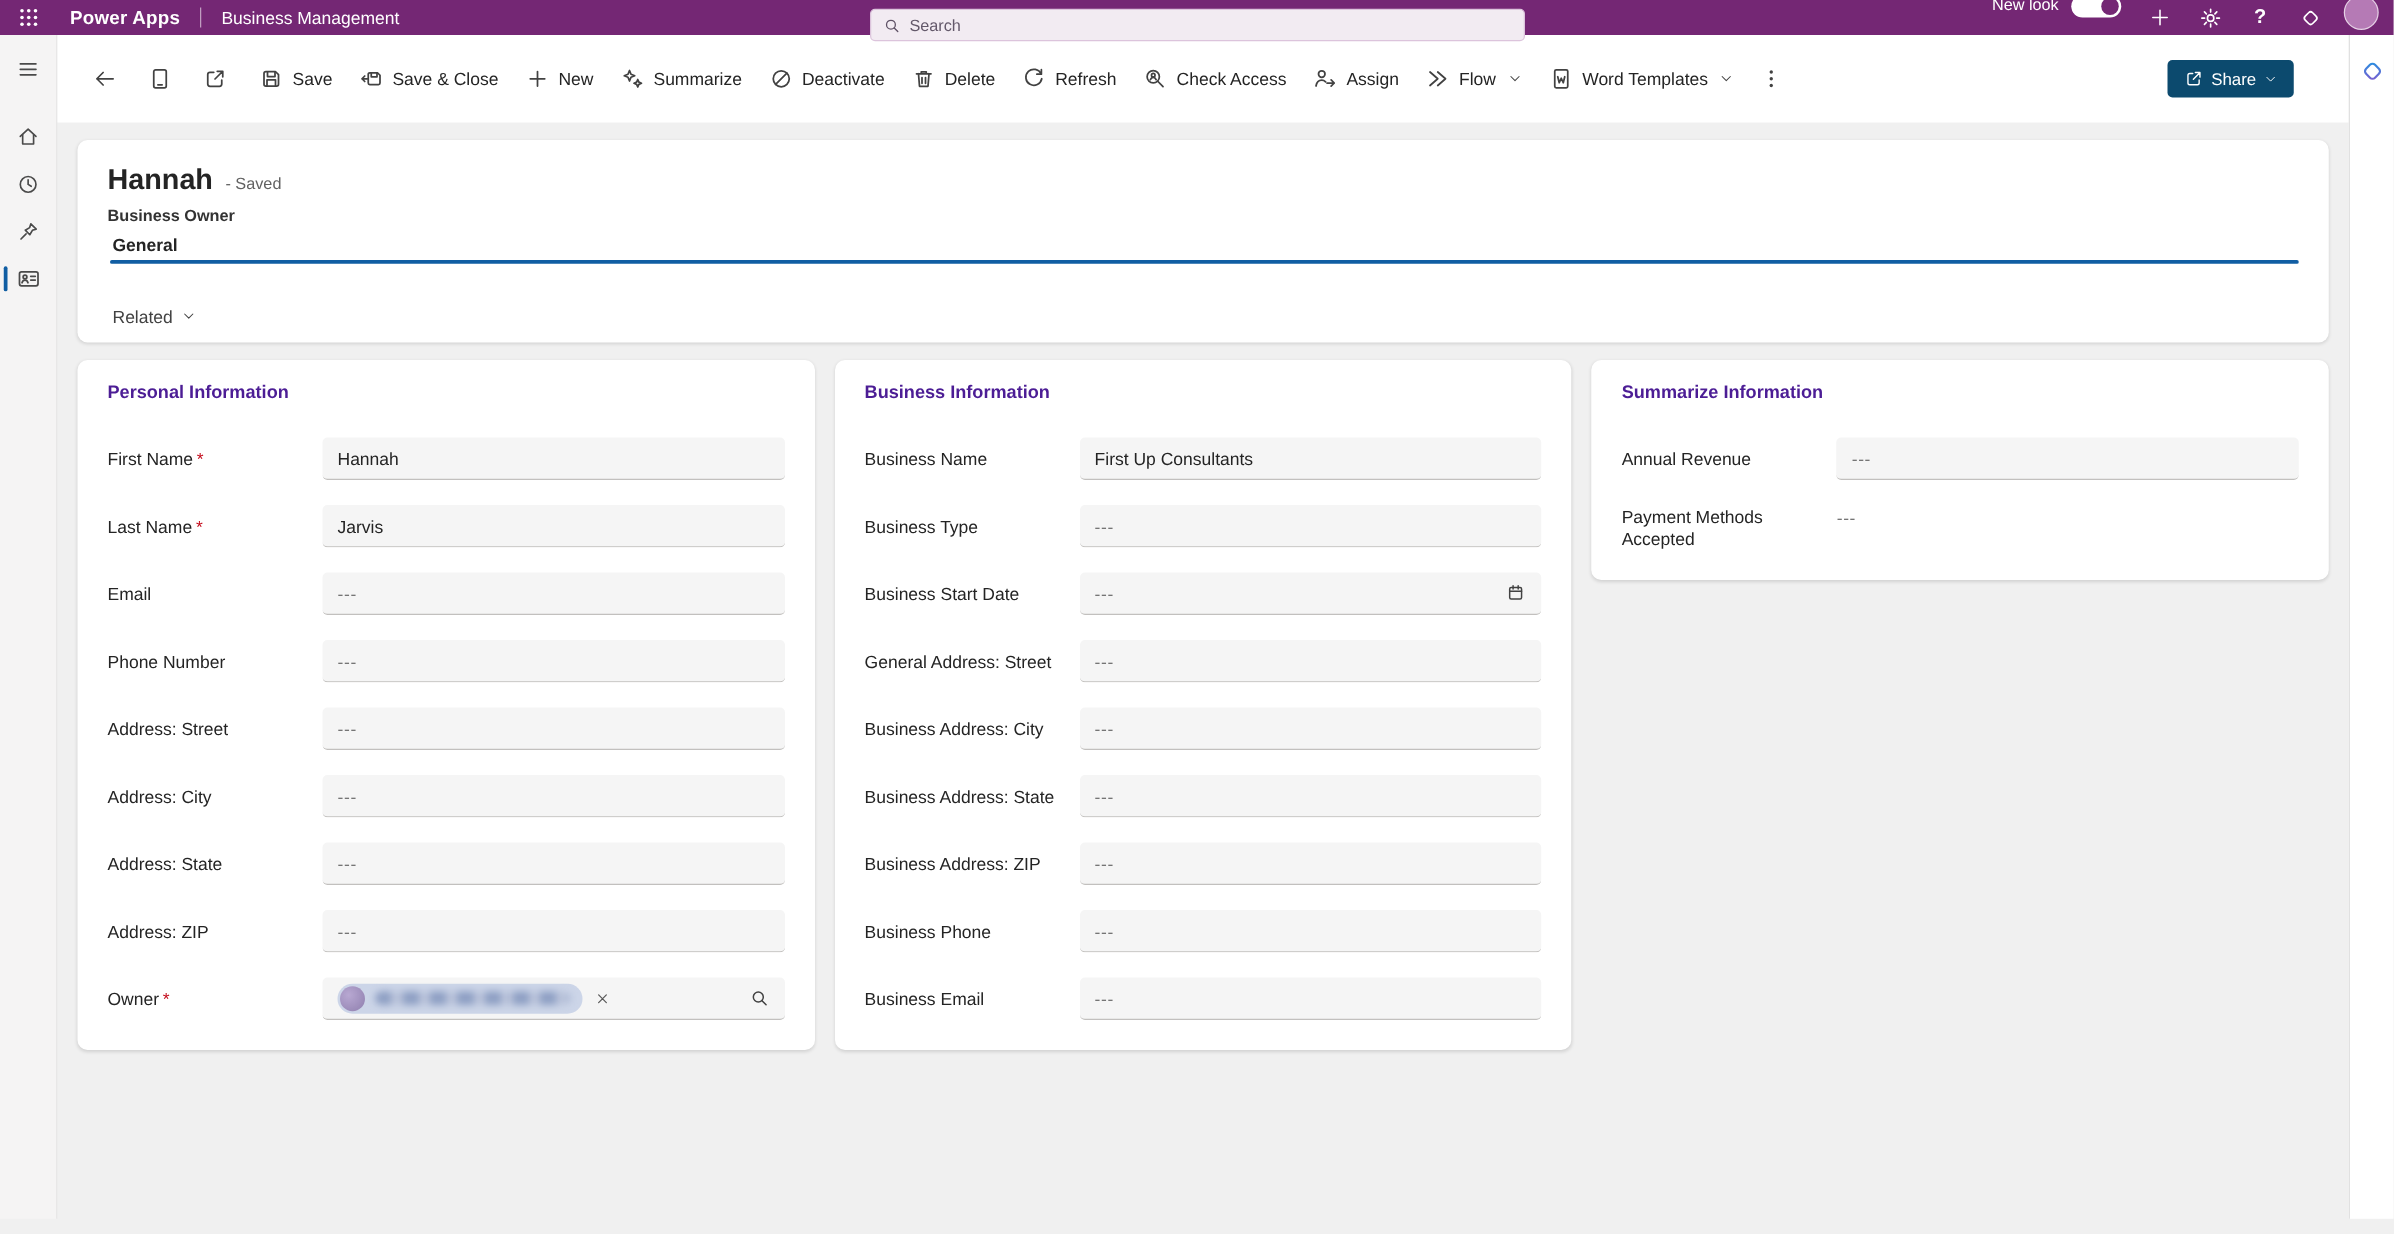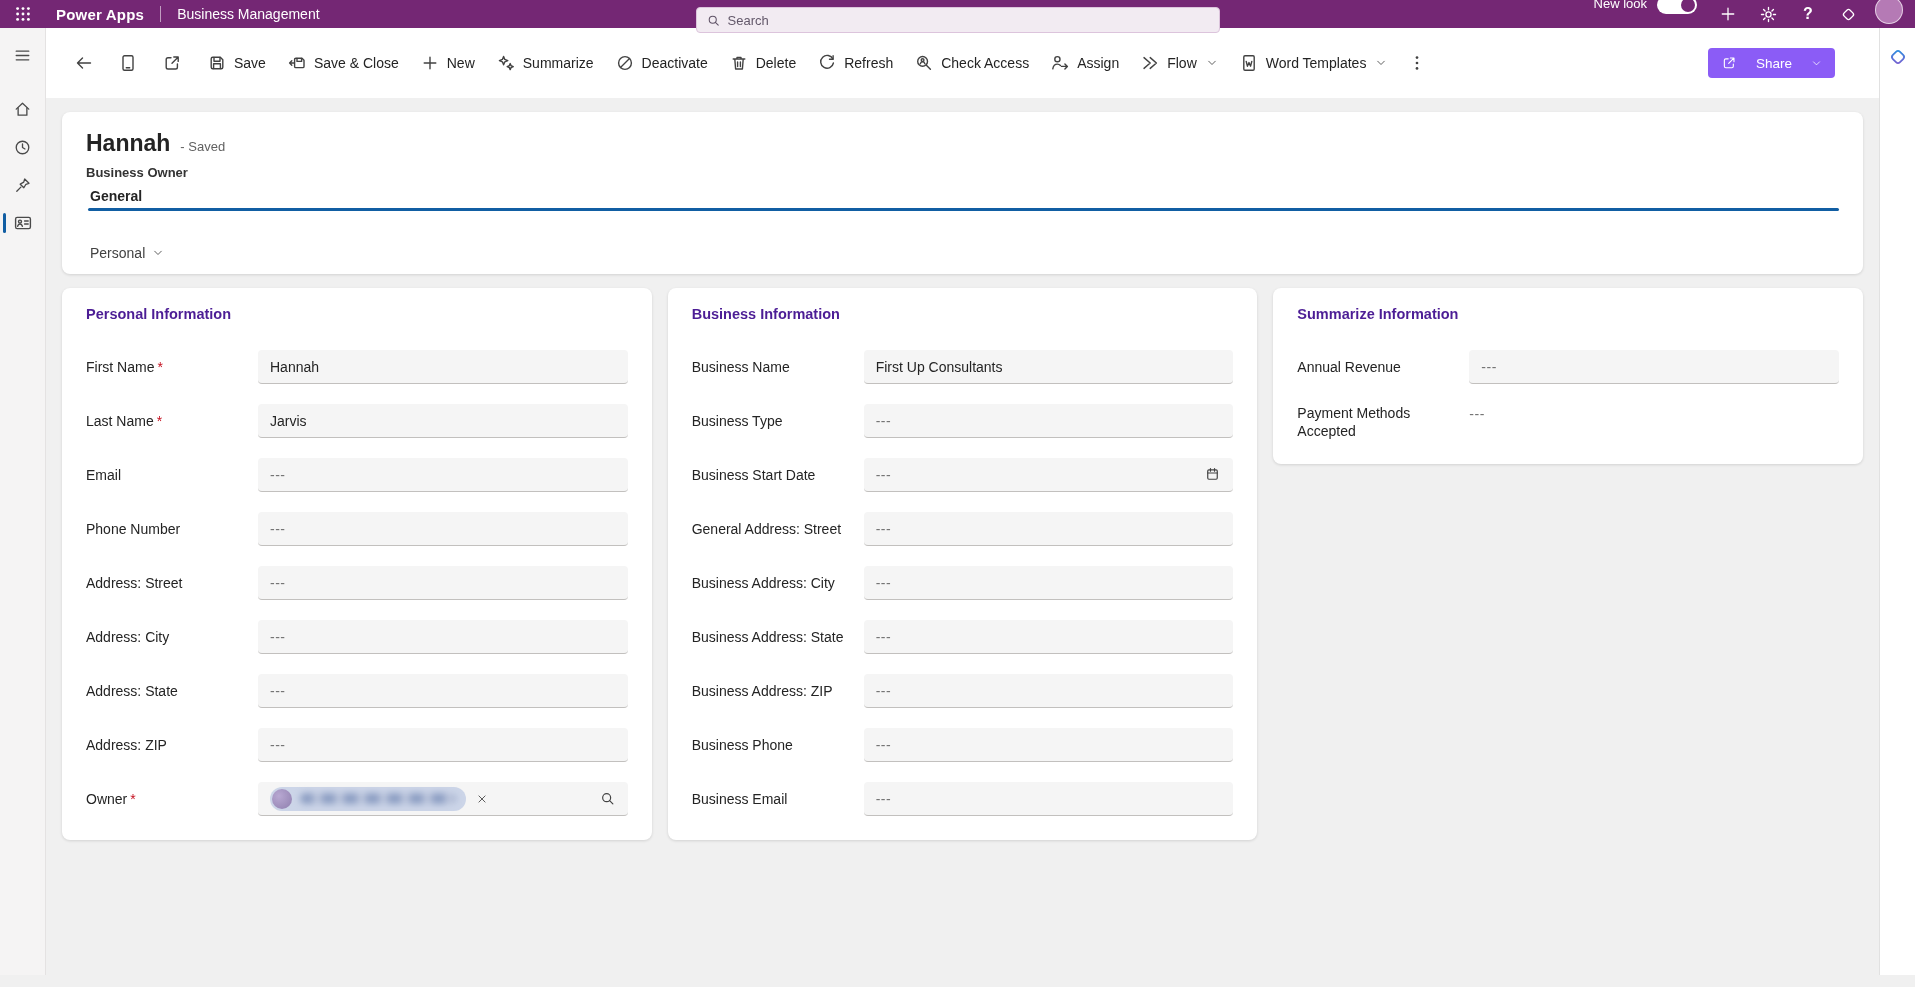--- a/index.html
+++ b/index.html
@@ -48,21 +48,21 @@
   .main { flex:1 1 auto; min-width:0; display:flex; flex-direction:column; background:#f0f0f0; }
 
   
   .cmdbar { background:#fff; height:70px; display:flex; align-items:center; padding:0 18px 0 20px; gap:3px; }
   .cmd-btn { display:flex; align-items:center; gap:7px; padding:7px 9px; border-radius:4px;
              color:#242424; font-size:14px; white-space:nowrap; }
   .cmd-btn svg { color:#424242; }
   .cmd-btn .chev { color:#424242; margin-left:2px; }
   .icon-only { padding:7px 8px; margin-right:5px; }
   .cmd-spacer { flex:1; }
-  .share-btn { background:#8b5cf6; color:#fff; display:flex; align-items:center; gap:19px;
+  .share-btn { background:#0c4a6e; color:#fff; display:flex; align-items:center; gap:6px;
                height:30px; padding:0 13px; border-radius:4px; font-size:13.5px; margin-right:26px; }
   .share-btn svg { color:#fff; }
 
   
   .content { flex:1; padding:14px 16px; overflow:hidden; }
   .header-card { background:#fff; border-radius:8px; box-shadow:0 1px 3px rgba(0,0,0,.13);
                  padding:18px 24px 0; height:162px; display:flex; flex-direction:column; }
   .title-row { display:flex; align-items:baseline; gap:10px; }
   .rec-title { font-size:23px; font-weight:700; color:#242424; }
   .rec-status { font-size:13px; color:#616161; }
@@ -344,21 +344,21 @@
           <div class="title-row">
             <h1 class="rec-title">Hannah</h1>
             <span class="rec-status">- Saved</span>
           </div>
           <div class="rec-entity">Business Owner</div>
           <div class="tabs">
             <div class="tab active">
               <span>General</span>
             </div>
             <div class="tab">
-              <span>Personal</span>
+              <span>Related</span>
               <svg class="ic chev" width="12" height="12" viewBox="0 0 20 20">
                 <path d="M4.5 7l5.5 5.5L15.5 7"></path>
               </svg>
             </div>
           </div>
         </section>
 
         <div class="cards-row">
 
           <section class="card">

